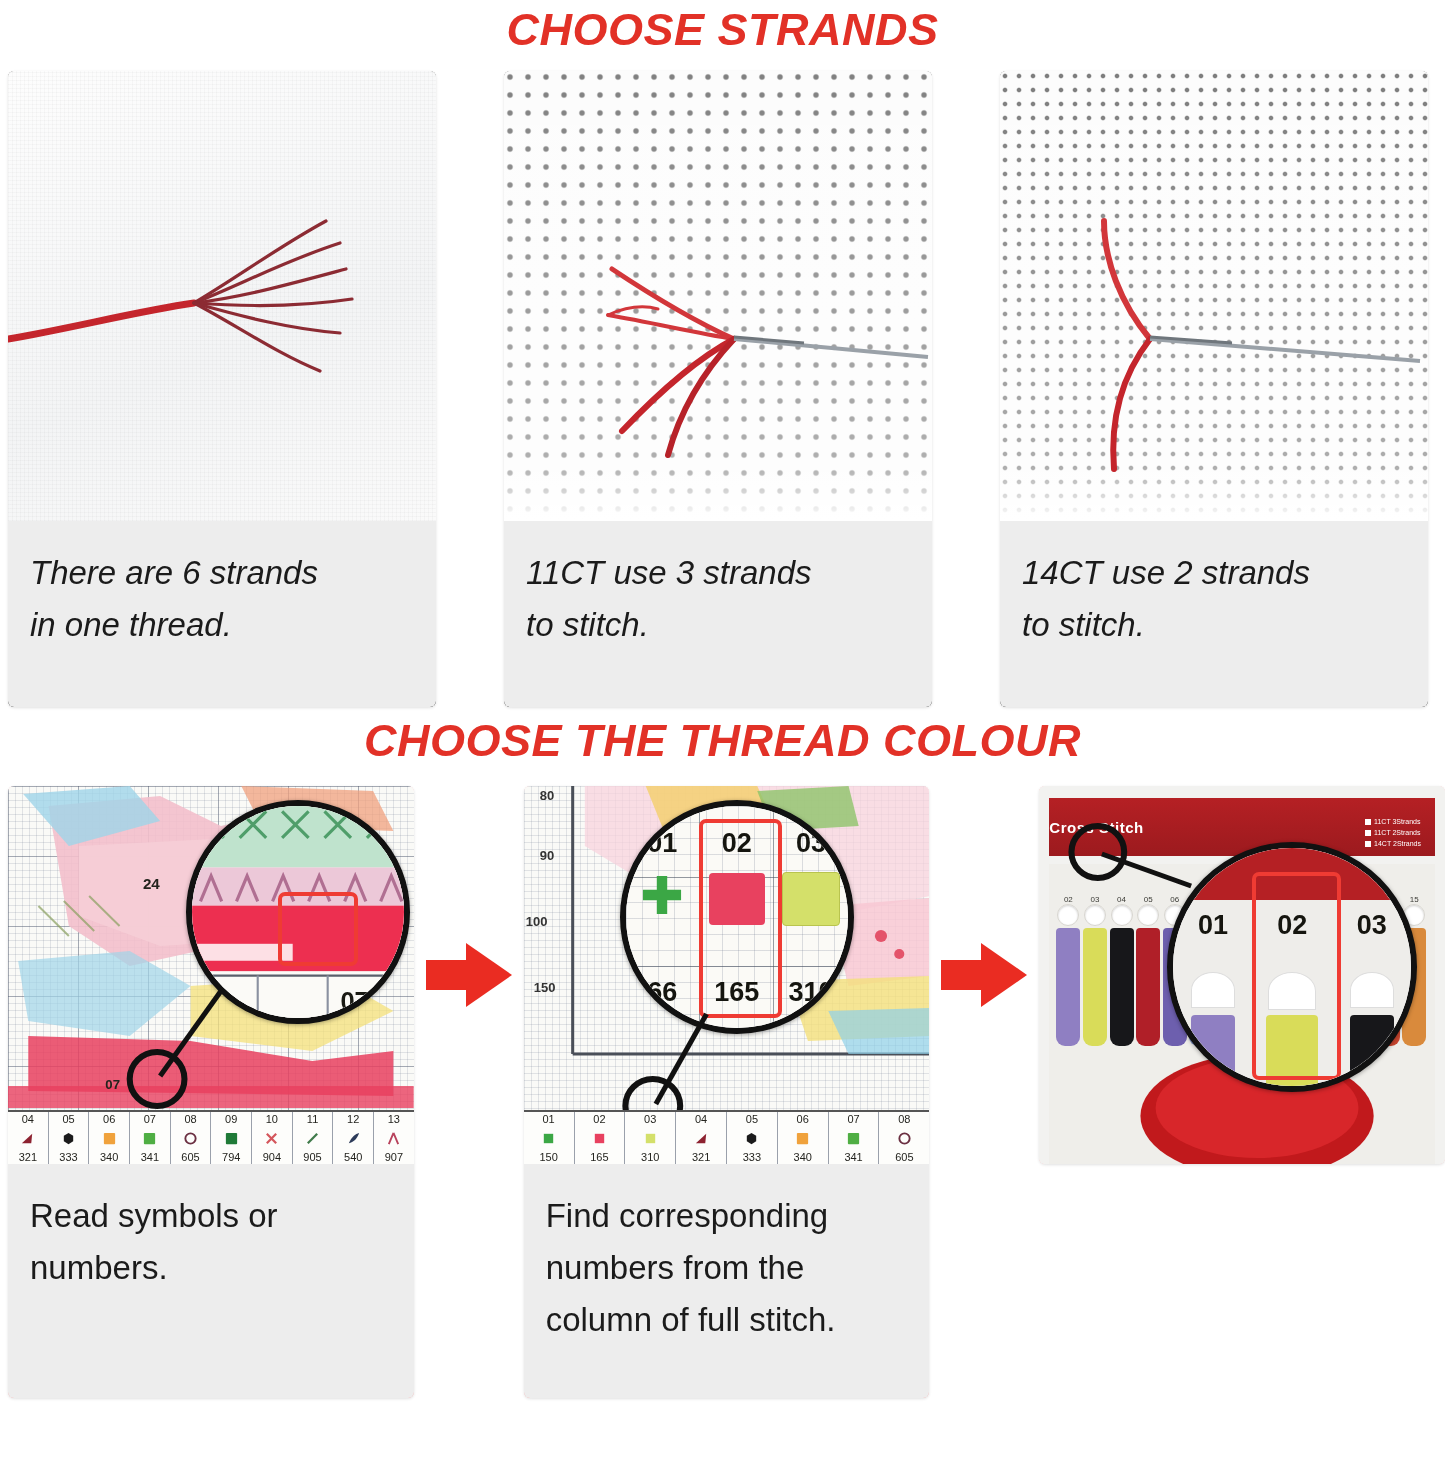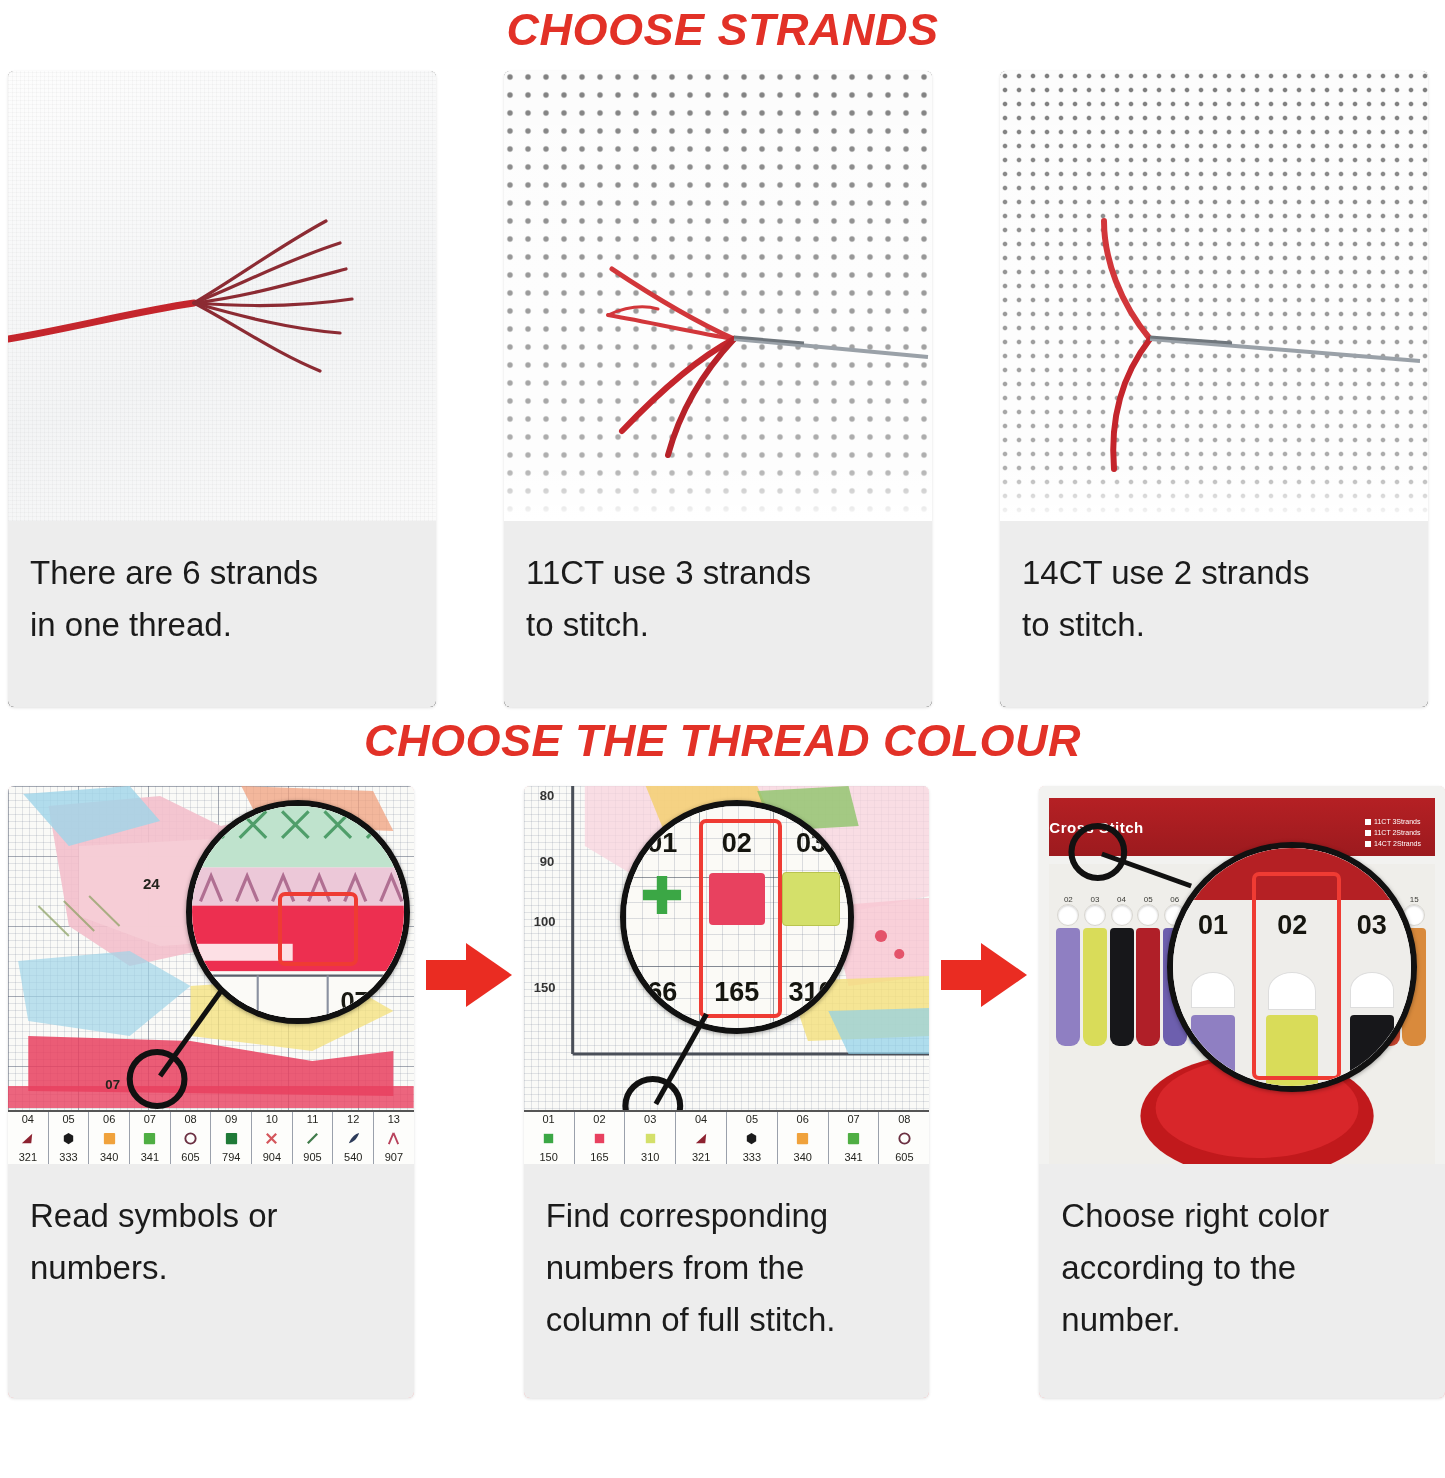--- a/index.html
+++ b/index.html
@@ -25,20 +25,21 @@
   .row2{gap:0;margin-top:18px;padding-left:8px;align-items:flex-start;}
 
   
   .card{
     width:428px;
     background:#000000;
     border-radius:6px;
     box-shadow:0 1px 3px rgba(0,0,0,.12);
     overflow:hidden;
     position:relative;
+    font-style:italic;
   }
   .photo{height:450px;position:relative;overflow:hidden;background:#fbfbfb;}
   .caption{
     background:#ededed;
     padding:26px 22px 30px 22px;
     font-size:33px;
     line-height:52px;
     color:#1b1b1b;
     min-height:130px;
   }
@@ -426,22 +427,22 @@
         <path d="M120 0 L230 0 L250 45 L140 50 Z" fill="#f4cf6a" opacity=".8"></path>
         <path d="M230 5 L320 0 L330 40 L245 45 Z" fill="#8fc46a" opacity=".8"></path>
         <path d="M300 120 L400 112 L400 190 L320 200 Z" fill="#f8c8d4" opacity=".85"></path>
         <path d="M260 195 L400 190 L400 250 L280 255 Z" fill="#f4e07a" opacity=".8"></path>
         <path d="M300 225 L400 222 L400 268 L320 268 Z" fill="#8ed0e8" opacity=".7"></path>
         <circle cx="352" cy="150" r="6" fill="#e4536a"></circle>
         <circle cx="370" cy="168" r="5" fill="#e4536a"></circle>
       </svg>
 
       <div class="axis-label" style="left:16px;top:2px;">80</div>
-      <div class="axis-label" style="left:16px;top:62px;margin-top:6px;">90</div>
-      <div class="axis-label" style="left:10px;top:128px;">100</div>
+      <div class="axis-label" style="left:16px;top:62px;">90</div>
+      <div class="axis-label" style="left:2px;top:128px;">100</div>
       <div class="axis-label" style="left:10px;top:194px;">150</div>
 
       <div class="mag" style="left:96px;top:14px;width:222px;height:222px;">
         <div class="mag-inner" style="background:#fbfaf6;">
           <div class="mag-grid"></div>
           <div class="mag-hline" style="top:32%;"></div>
           <div class="mag-hline" style="top:72%;"></div>
           <div class="mag-cols">
             <div class="mag-col">
               <div class="mag-num top">01</div>
@@ -667,19 +668,14 @@
             </div>
           </div>
           <div class="redbox" style="left:33%;top:10%;width:34%;height:84%;"></div>
         </div>
       </div>
       <svg class="overlay" viewBox="0 0 400 378" preserveAspectRatio="none">
         <line x1="62" y1="68" x2="150" y2="100" stroke="#111" stroke-width="5"></line>
         <circle cx="58" cy="66" r="26" fill="none" stroke="#111" stroke-width="6"></circle>
       </svg>
     </div>
-    <div class="caption tall">
-      <div>Choose right color</div>
-      <div>according to the</div>
-      <div>number.</div>
-    </div>
   </div>
 </div>
 
 </body></html>

